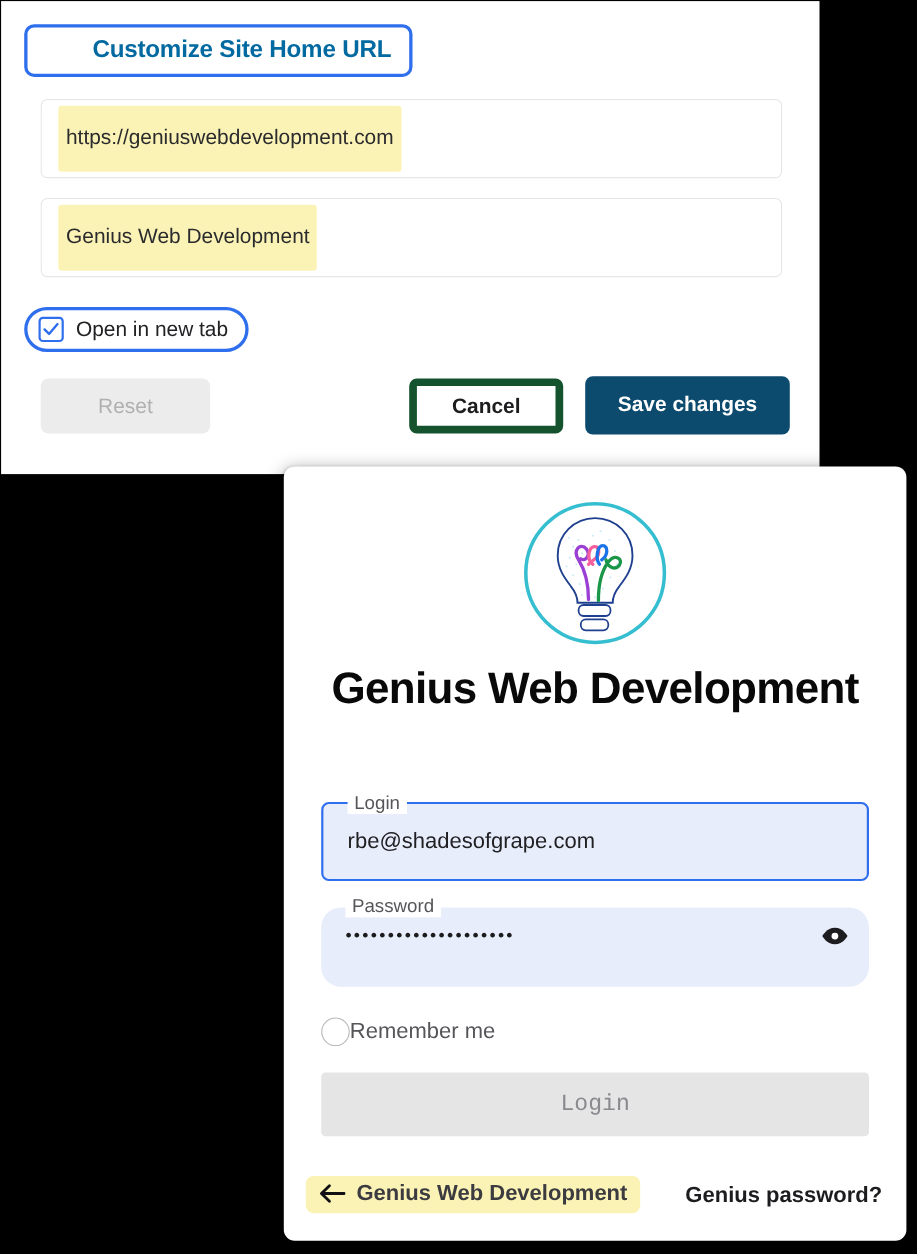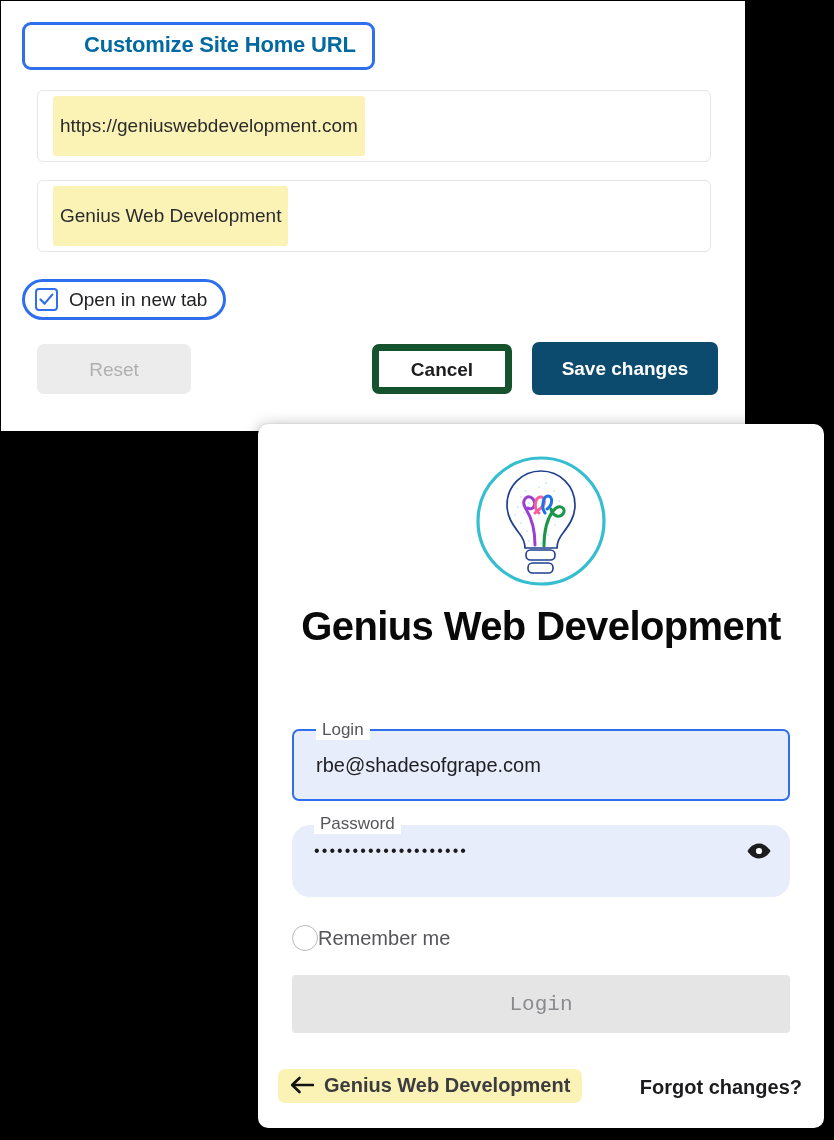--- a/index.html
+++ b/index.html
@@ -426,14 +426,14 @@
   <button id="login-button">Login</button>
 
   <div id="back-link">
     <svg width="24" height="18" viewBox="0 0 24 18">
       <path d="M23 9 L3 9" stroke="#111114" stroke-width="2.6" stroke-linecap="round"></path>
       <path d="M9.5 2 L2.2 9 L9.5 16" fill="none" stroke="#111114" stroke-width="2.6" stroke-linecap="round" stroke-linejoin="round"></path>
     </svg>
     <span id="back-link-label">Genius Web Development</span>
   </div>
 
-  <div id="forgot-password-link">Forgot changes?</div>
+  <div id="forgot-password-link">Genius password?</div>
 </div>
 
 </body></html>

